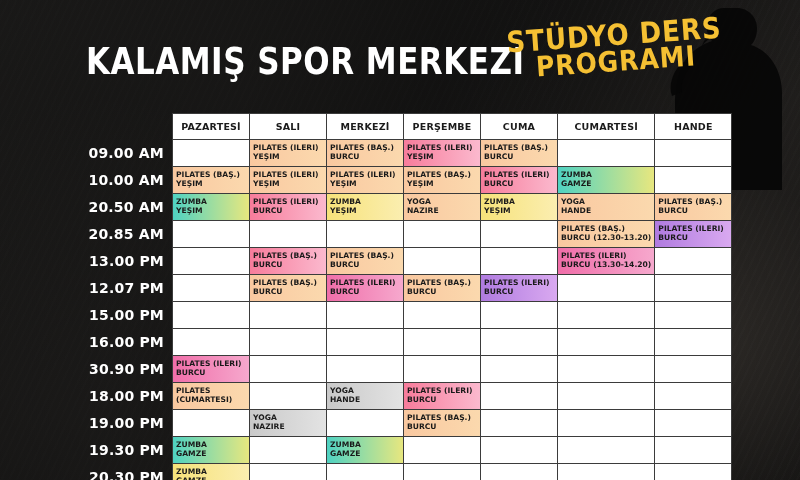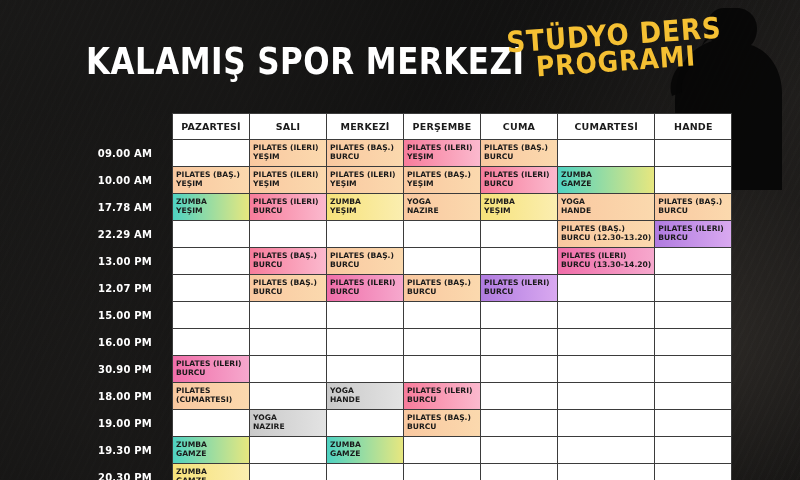--- a/index.html
+++ b/index.html
@@ -70,23 +70,23 @@
     table-layout:fixed;
   }
   table.schedule td, table.schedule th{
     border:1px solid #3b3b3b;
     padding:0;
     vertical-align:middle;
   }
   .timecol{
     width:78px;height:26px;
     color:#ffffff;
-    font-size:10px;
+    font-size:14px;
     font-weight:bold;
-    text-align:center;
+    text-align:right;
     padding-right:8px !important;
     border:none !important;
     background:transparent;
     letter-spacing:0.2px;
     font-family:"DejaVu Sans", sans-serif;
   }
   .daycell{
     width:76px;height:26px;
     background:#ffffff;
   }
@@ -241,21 +241,21 @@
           </div>
         </td>
         <td class="daycell">
           <div class="cl g-white">
             <div class="t"></div>
             <div class="t n"></div>
           </div>
         </td>
       </tr>
       <tr>
-        <td class="timecol">17.78 AM</td>
+        <td class="timecol">20.50 AM</td>
         <td class="daycell">
           <div class="cl g-teal">
             <div class="t">ZUMBA</div>
             <div class="t n">YEŞİM</div>
           </div>
         </td>
         <td class="daycell">
           <div class="cl g-pink">
             <div class="t">PİLATES (İLERİ)</div>
             <div class="t n">BURCU</div>
@@ -286,21 +286,21 @@
           </div>
         </td>
         <td class="daycell">
           <div class="cl g-peach">
             <div class="t">PİLATES (BAŞ.)</div>
             <div class="t n">BURCU</div>
           </div>
         </td>
       </tr>
       <tr>
-        <td class="timecol">22.29 AM</td>
+        <td class="timecol">20.85 AM</td>
         <td class="daycell">
           <div class="cl g-white">
             <div class="t"></div>
             <div class="t n"></div>
           </div>
         </td>
         <td class="daycell">
           <div class="cl g-white">
             <div class="t"></div>
             <div class="t n"></div>

